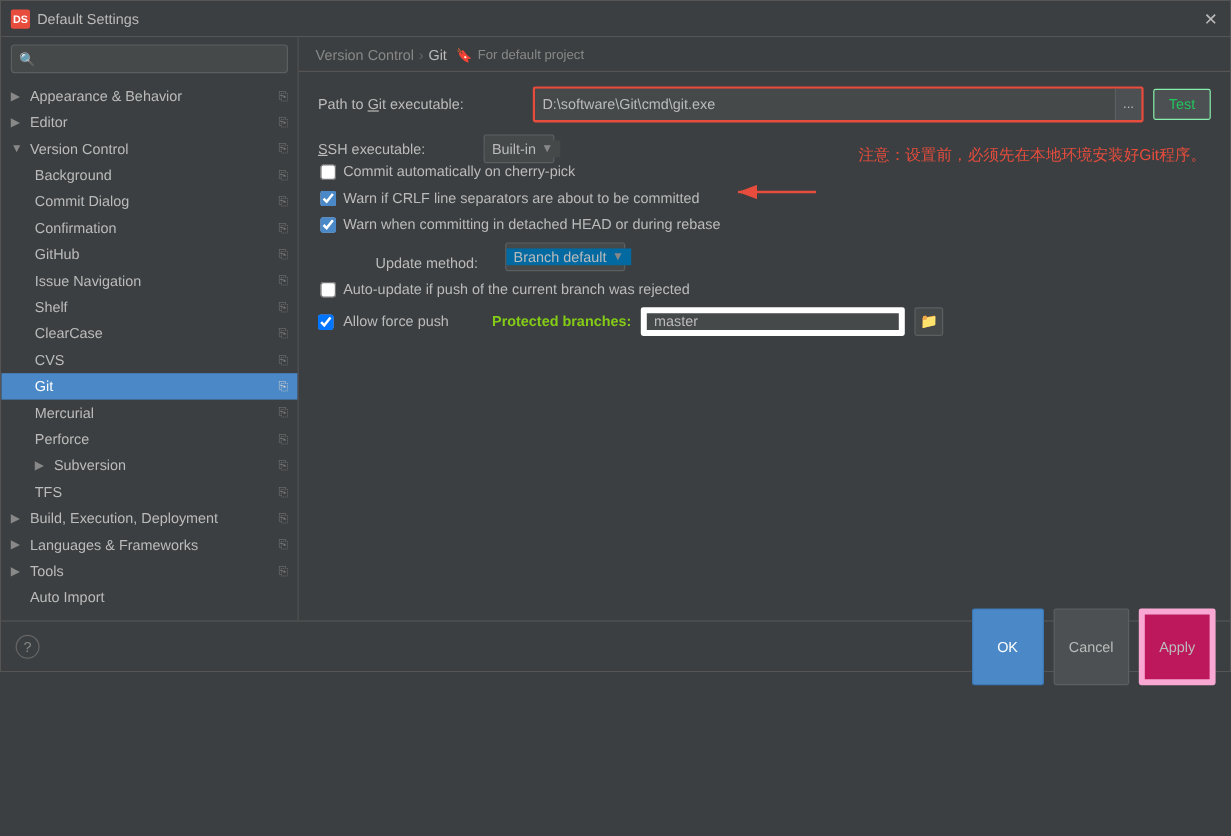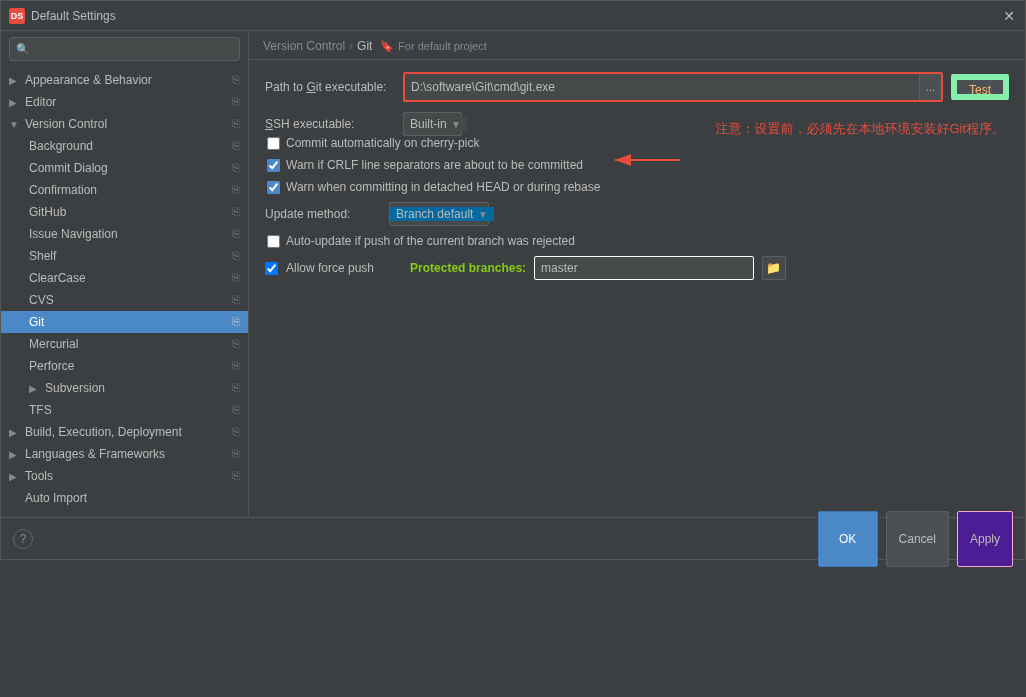--- a/index.html
+++ b/index.html
@@ -167,20 +167,21 @@
       font-size: 12px;
       white-space: nowrap;
       min-width: 130px;
     }
     .form-label u { text-decoration: underline; }
     .path-input-wrapper {
       display: flex;
       flex: 1;
       border: 2px solid #e74c3c;
       border-radius: 2px;
+      margin-left: 41px;
     }
     .path-input {
       flex: 1;
       background: #45494a;
       border: none;
       outline: none;
       color: #bbbbbb;
       font-size: 12px;
       padding: 3px 6px;
       height: 26px;
@@ -190,22 +191,22 @@
       border: none;
       border-left: 1px solid #5c5f61;
       color: #bbbbbb;
       padding: 0 6px;
       cursor: pointer;
       font-size: 11px;
       height: 26px;
     }
     .test-btn {
       background: #4c5052;
-      border: 6px solid #86efac;
-      color: #fdba74;
+      border: 1px solid #86efac;
+      color: #22c55e;
       padding: 3px 12px;
       cursor: pointer;
       font-size: 12px;
       border-radius: 2px;
       height: 26px;
       white-space: nowrap;
     }
     .ssh-row {
       display: flex;
       align-items: center;
@@ -247,23 +248,24 @@
       accent-color: #4a88c7;
       cursor: pointer;
     }
     .checkbox-label {
       color: #bbbbbb;
       font-size: 12px;
       cursor: pointer;
     }
     .update-method-row {
       display: flex;
-      align-items: center;
+      align-items: flex-end;
       margin-bottom: 8px;
-      gap: 24px;
+      gap: 8px;
+      margin-left: 48px;
     }
     .update-label {
       color: #bbbbbb;
       font-size: 12px;
       min-width: 100px;
     }
     .annotation {
       position: absolute;
       top: 100px;
       right: 16px;
@@ -276,21 +278,21 @@
       align-items: center;
       gap: 8px;
     }
     .protected-label {
       color: #84cc16;
       font-size: 12px;
       font-weight: bold;
     }
     .protected-input {
       background: #45494a;
-      border: 1px solid #ffffff;
+      border: 5px solid #ffffff;
       border-radius: 2px;
       color: #bbbbbb;
       font-size: 12px;
       padding: 2px 6px;
       height: 24px;
       width: 220px;
       outline: none;
     }
     .folder-icon-btn {
       background: #45494a;
@@ -343,22 +345,22 @@
     .cancel-btn {
       background: #4c5052;
       border: 1px solid #5c5f61;
       color: #bbbbbb;
       padding: 4px 12px;
       cursor: pointer;
       font-size: 12px;
       border-radius: 2px;
     }
     .apply-btn {
-      background: #4c1d95;
-      border: 1px solid #f9a8d4;
+      background: #be185d;
+      border: 5px solid #f9a8d4;
       color: #bbbbbb;
       padding: 20px 12px;
       cursor: pointer;
       font-size: 12px;
       border-radius: 2px;
     }
 
     .nav-item .copy-icon {
       margin-left: auto;
       font-size: 10px;

